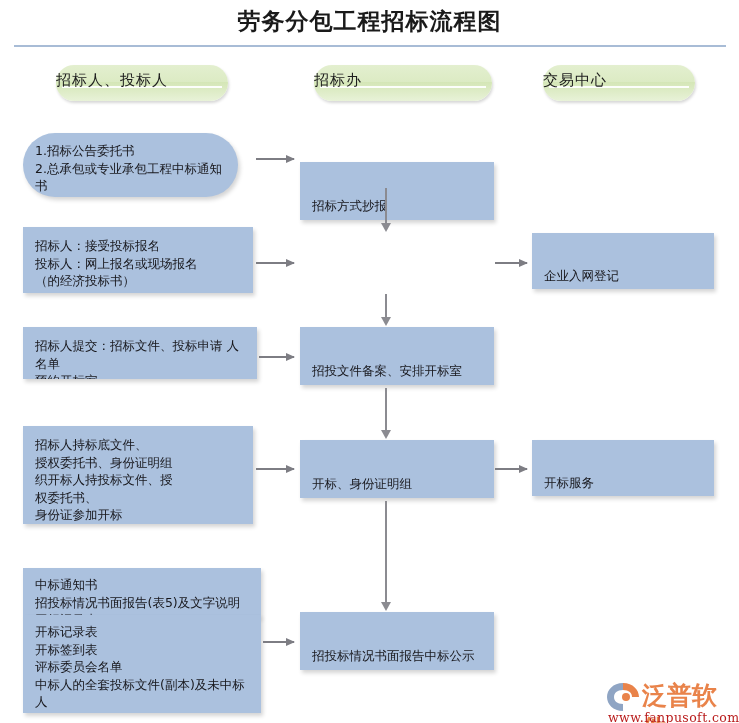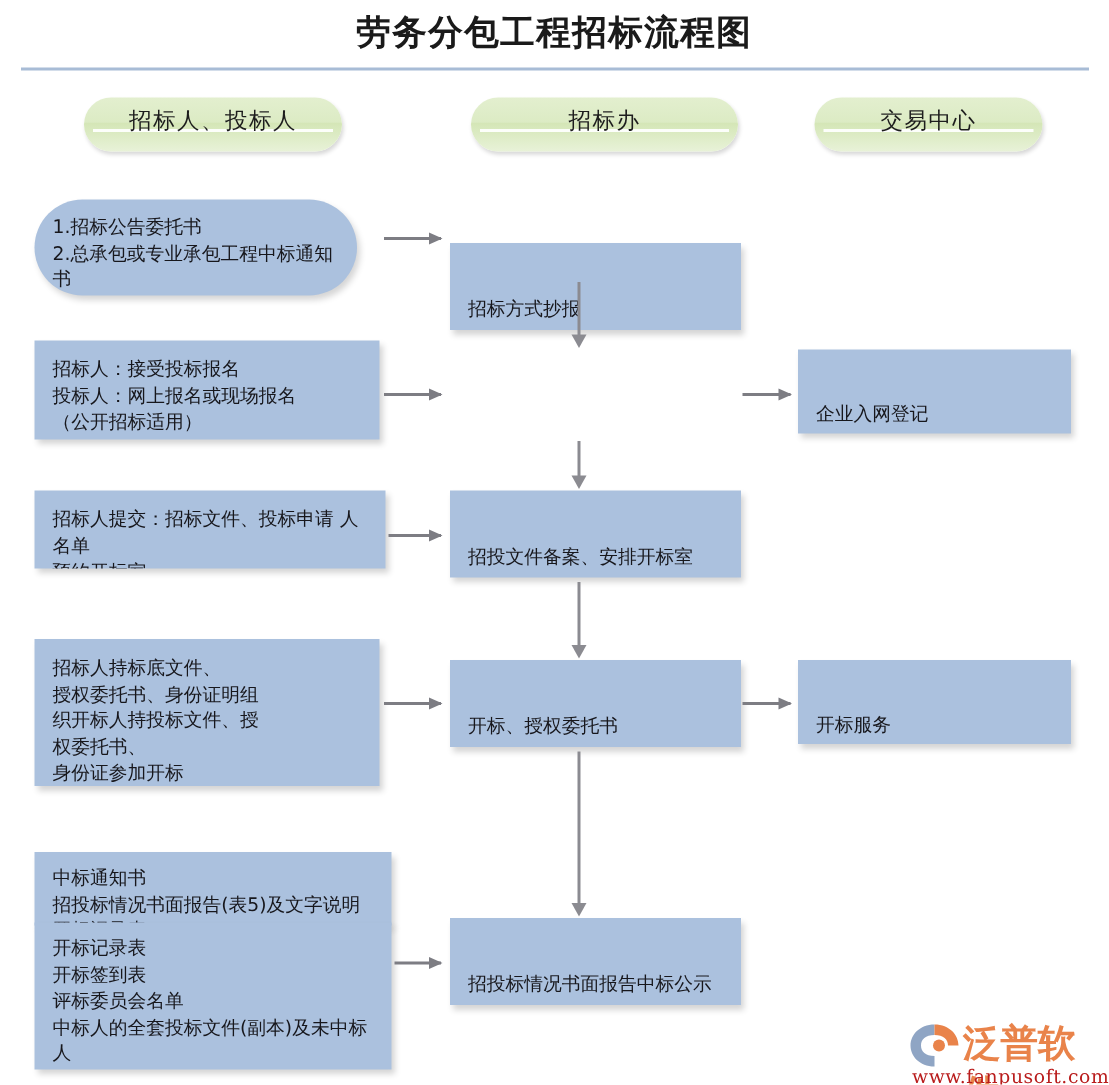--- a/index.html
+++ b/index.html
@@ -37,21 +37,21 @@
 
   
   .pill {
     position: absolute;
     height: 36px;
     border-radius: 18px;
     background: linear-gradient(180deg, #e3efcf 0%, #dcebc4 46%, #d4e6b6 47%, #e8f2d8 100%);
     box-shadow: 1px 2px 3px rgba(0,0,0,0.16);
     display: flex;
     align-items: center;
-    justify-content: center;
+    justify-content: flex-start;
   }
   .pill::after {
     content: "";
     position: absolute;
     left: 6px; right: 6px;
     top: 21px;
     height: 2px;
     background: rgba(255,255,255,0.92);
   }
   .pill-label {
@@ -156,21 +156,21 @@
   <div class="pill" id="pill-2">
     <span class="pill-label">交易中心</span>
   </div>
 
   <div class="pbox" style="left:23px; top:133px; width:215px; height:64px;border-radius:32px;">1.招标公告委托书
 2.总承包或专业承包工程中标通知书
 3.法人委托书</div>
 
   <div class="pbox" style="left:23px; top:227px; width:230px; height:66px; padding-top:10px;">招标人：接受投标报名
 投标人：网上报名或现场报名
-（公开招标适用）</div>
+（的经济投标书）</div>
 
   <div class="pbox" style="left:23px; top:327px; width:234px; height:52px; padding-top:10px;">招标人提交：招标文件、投标申请 人名单
 预约开标室</div>
 
   <div class="pbox" style="left:23px; top:426px; width:230px; height:98px; padding-top:10px;">招标人持标底文件、
 授权委托书、身份证明组
 织开标人持投标文件、授
 权委托书、
 身份证参加开标</div>
 
@@ -190,21 +190,21 @@
     
   </div>
 
 
   <div class="pbox" style="left:300px; top:327px; width:194px; height:58px; padding-top:11px; line-height:22px;">
     <span class="ln">招投文件备案、安排开标室</span>
     
   </div>
 
   <div class="pbox" style="left:300px; top:440px; width:194px; height:58px; padding-top:11px; line-height:22px;">
-    <span class="ln">开标、授权委托书</span>
+    <span class="ln">开标、身份证明组</span>
     
   </div>
 
   <div class="pbox" style="left:300px; top:612px; width:194px; height:58px; padding-top:11px; line-height:22px;">
     <span class="ln">招投标情况书面报告中标公示</span>
     
   </div>
 
   <div class="pbox" style="left:532px; top:233px; width:182px; height:56px; padding-top:10px; line-height:22px;">
     <span class="ln">企业入网登记</span>

